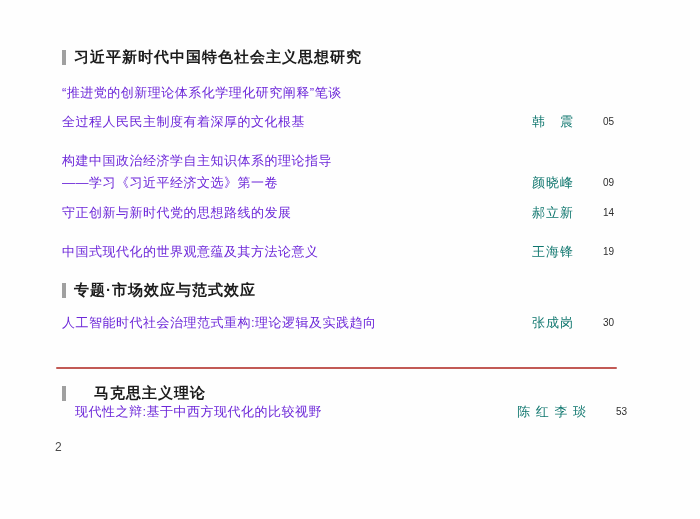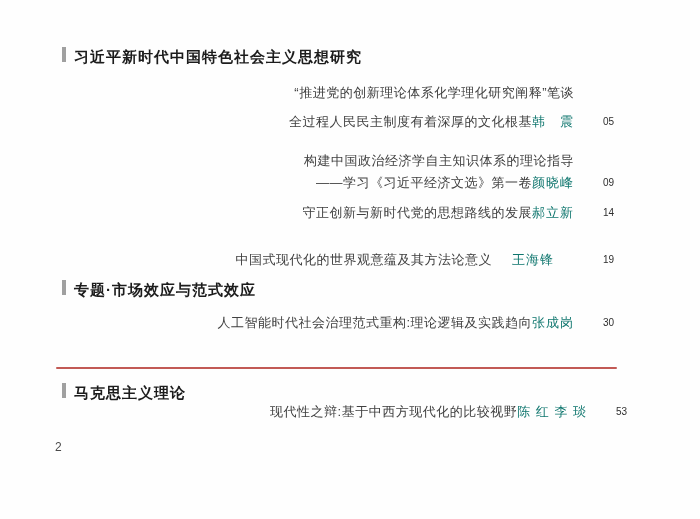--- a/index.html
+++ b/index.html
@@ -10,43 +10,43 @@
     position:relative;
     overflow:hidden;
   }
   .page{
     position:absolute;inset:0;
     background:#fefefe;
     filter:blur(0.2px);
   }
   .sec-header{
     position:absolute;left:62px;
-    display:flex;
+    display:flex;align-items:center;
     height:20px;
   }
   .sec-bar{
     width:4px;height:15px;
     background:#a0a0a0;
     margin-right:8px;
     flex:0 0 auto;
   }
   .sec-title{
     font-size:15px;font-weight:bold;
     color:#1c1c1c;letter-spacing:1px;
     white-space:nowrap;line-height:20px;
   }
   .toc-row{
     position:absolute;left:62px;width:552px;height:18px;
     display:flex;align-items:center;
   }
   .row-title{
     flex:1 1 auto;
-    font-size:13px;color:#404040;
+    font-size:13px;color:#6d28d9;
     letter-spacing:0.5px;white-space:nowrap;
-    overflow:hidden;line-height:18px;text-align:right;
+    overflow:hidden;line-height:18px;
   }
   .row-authors{
     flex:0 0 auto;
     font-size:13px;color:#0f766e;
     letter-spacing:1px;white-space:nowrap;
     margin-right:14px;line-height:18px;
   }
   .row-page{
     flex:0 0 auto;width:26px;text-align:right;
     font-size:10px;color:#2e2e2e;
@@ -96,41 +96,41 @@
     <span class="row-authors">颜晓峰</span>
     <span class="row-page">09</span>
   </div>
 
   <div class="toc-row" style="top:204px;">
     <span class="row-title">守正创新与新时代党的思想路线的发展</span>
     <span class="row-authors">郝立新</span>
     <span class="row-page">14</span>
   </div>
 
-  <div class="toc-row" style="top:251px;gap:20px;">
+  <div class="toc-row" style="top:243px;">
     <span class="row-title">中国式现代化的世界观意蕴及其方法论意义</span>
     <span class="row-authors">王海锋</span>
     <span class="row-page">19</span>
   </div>
 
   <div class="sec-header" style="top:280px;">
     <span class="sec-bar"></span>
     <span class="sec-title">专题·市场效应与范式效应</span>
   </div>
 
   <div class="toc-row" style="top:314px;">
     <span class="row-title">人工智能时代社会治理范式重构:理论逻辑及实践趋向</span>
     <span class="row-authors">张成岗</span>
     <span class="row-page">30</span>
   </div>
 
 
   <div class="red-underline"></div>
 
-  <div class="sec-header" style="top:383px;">
+  <div class="sec-header" style="top:383px;gap:20px;">
     <span class="sec-bar"></span>
     <span class="sec-title">马克思主义理论</span>
   </div>
 
   <div class="toc-row" style="top:403px;margin-left:13px;">
     <span class="row-title">现代性之辩:基于中西方现代化的比较视野</span>
     <span class="row-authors">陈 红 李 琰</span>
     <span class="row-page">53</span>
   </div>
 

